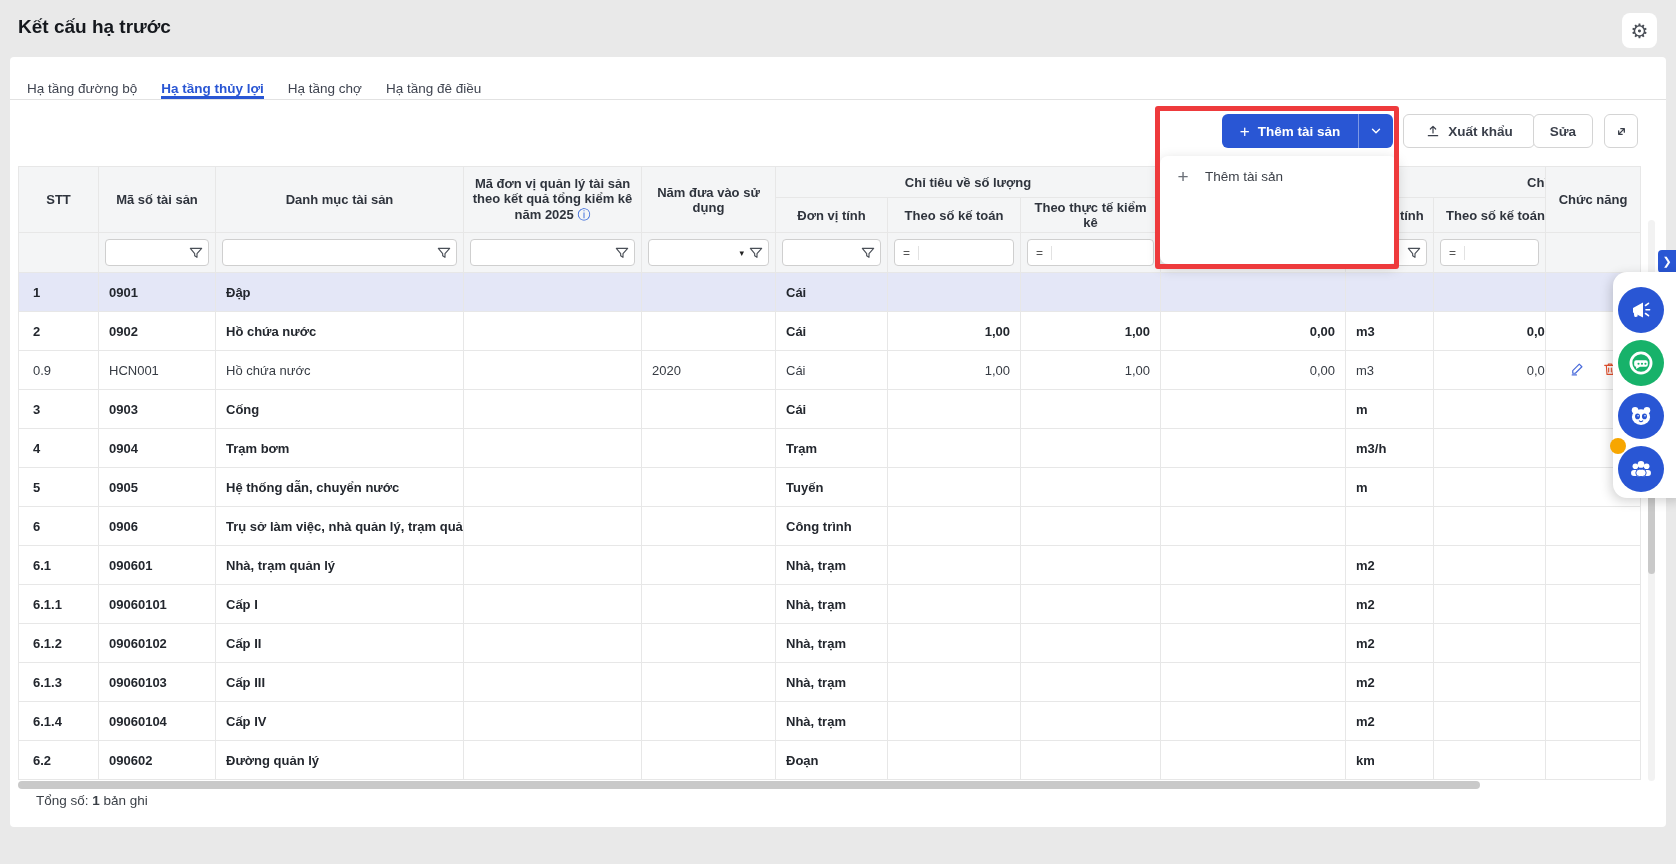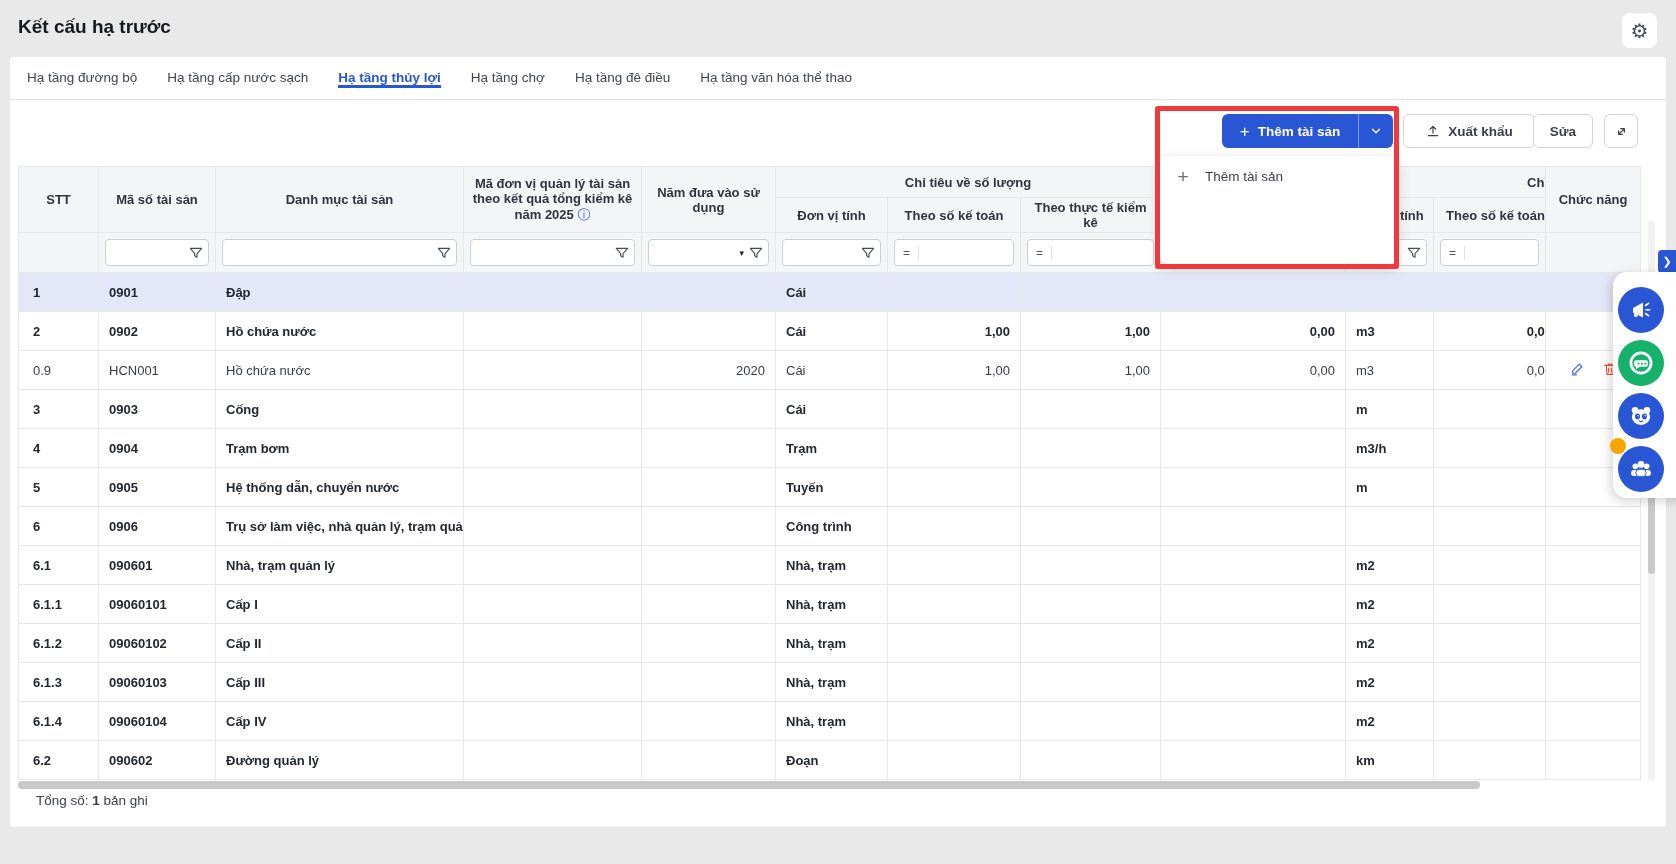--- a/index.html
+++ b/index.html
@@ -7,21 +7,21 @@
   .page { position:relative; width:1676px; height:864px; background:#e9e9e9; overflow:hidden; font-size:13px; color:#2c3038; }
 
   
   .title { position:absolute; left:18px; top:16px; font-size:19px; font-weight:700; color:#15181d; }
   .gearbtn { position:absolute; left:1622px; top:13px; width:35px; height:35px; background:#fff; border-radius:8px; display:flex; align-items:center; justify-content:center; font-size:20px; color:#4a4f57; cursor:pointer; }
 
   
   .card { position:absolute; left:10px; top:57px; width:1656px; height:770px; background:#fff; border-radius:4px; }
 
   
-  .tabs { position:absolute; left:0; top:0; width:1656px; height:43px; display:flex; gap:30px; padding-left:17px; border-bottom:1px solid #e2e2e2; align-items:center; }
+  .tabs { position:absolute; left:0; top:0; width:1656px; height:43px; display:flex; gap:24px; padding-left:17px; border-bottom:1px solid #e2e2e2; align-items:flex-end; }
   .tab { display:flex; align-items:center; font-size:13.5px; color:#3f4450; cursor:pointer; border-bottom:3px solid transparent; padding-top:2px; }
   .tab.active { color:#2956d4; font-weight:700; border-bottom-color:#2956d4; }
 
   
   .btn { position:absolute; top:57px; height:34px; background:#fff; border:1px solid #d4d4d4; border-radius:6px; display:flex; align-items:center; justify-content:center; gap:7px; font-size:13.5px; font-weight:700; color:#3a3f4a; cursor:pointer; }
   .splitbtn { position:absolute; left:1212px; top:57px; width:171px; height:34px; background:#2956d4; border-radius:6px; display:flex; color:#fff; cursor:pointer; }
   .splitbtn .main { flex:1; display:flex; align-items:center; justify-content:center; gap:8px; font-size:13.5px; font-weight:700; border-right:1px solid rgba(255,255,255,.4); }
   .splitbtn .plus { font-size:17px; font-weight:400; line-height:1; }
   .splitbtn .caret { width:34px; display:flex; align-items:center; justify-content:center; }
 
@@ -53,21 +53,21 @@
   .eqbox { display:flex; align-items:center; background:#fff; border:1px solid #cfcfcf; border-radius:4px; height:27px; }
   .eqbox .eq { width:24px; text-align:center; color:#555; border-right:1px solid #e2e2e2; font-size:12px; }
   .eqbox input { border:none; outline:none; flex:1; min-width:0; height:100%; background:transparent; }
 
   tbody tr { background:#fff; }
   tbody tr.hl { background:#e4e7f7; }
   tbody td { height:39px; font-size:13px; color:#363b43; padding:0 10px; white-space:nowrap; }
   tbody tr.bold td { font-weight:700; color:#23272e; }
   td.c-stt { padding-left:14px; }
   td.num { text-align:right; }
-  td.c-year { text-align:right; }
+  td.c-year { text-align:left; }
   td.c-va { position:relative; }
   td.c-va span { position:absolute; right:-7px; top:0; line-height:39px; }
   td.c-fn { position:relative; z-index:2; background:inherit; text-align:center; }
   .rowact { display:inline-flex; gap:16px; align-items:center; }
   .rowact span { cursor:pointer; display:inline-flex; }
 
   
   .hthumb { position:absolute; left:8px; top:724px; width:1462px; height:8px; background:#c9c9c9; border-radius:4px; }
   .vtrack { position:absolute; left:1638px; top:163px; width:7px; height:561px; background:#f2f2f2; border-radius:4px; }
   .vthumb { position:absolute; left:0; top:54px; width:7px; height:300px; background:#c9c9c9; border-radius:4px; }
@@ -89,25 +89,23 @@
 
   <div class="title">Kết cấu hạ trước</div>
   <div class="gearbtn">
       <span>⚙</span>
     </div>
 
   <div class="card">
 
     <div class="tabs">
       <div class="tab">Hạ tầng đường bộ</div>
-      <div class="tab">Hạ tầng cấp nước sạch</div>
       <div class="tab active">Hạ tầng thủy lợi</div>
       <div class="tab">Hạ tầng chợ</div>
       <div class="tab">Hạ tầng đê điều</div>
-      <div class="tab">Hạ tầng văn hóa thể thao</div>
     </div>
 
     <div class="splitbtn">
       <div class="main">
         <span class="plus">+</span>
         <span>Thêm tài sản</span>
       </div>
       <div class="caret">
         <svg width="14" height="14" viewBox="0 0 24 24">
             <path d="M6 9l6 6 6-6" fill="none" stroke="#fff" stroke-width="2.4" stroke-linecap="round" stroke-linejoin="round"></path>

